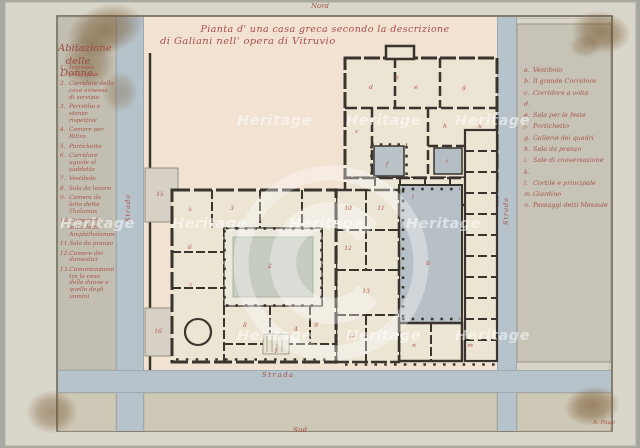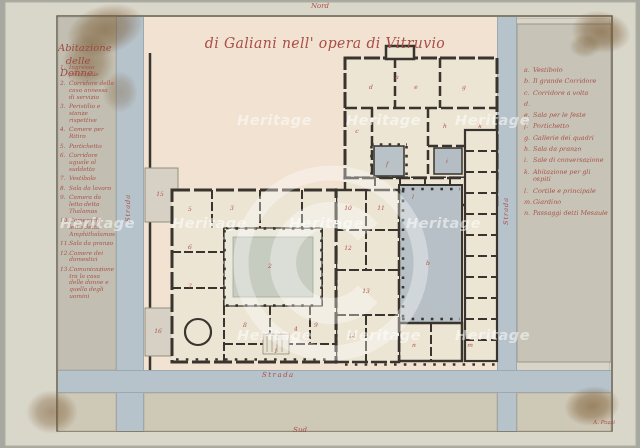--- a/index.html
+++ b/index.html
@@ -1,20 +1,20 @@
 <!DOCTYPE html>
 <html><head>
 <meta charset="utf-8">
 <style>
   html,body{margin:0;padding:0;background:#a7a9a0;font-family:"Liberation Sans",sans-serif;}
   #stage{position:relative;width:640px;height:448px;overflow:hidden;background:#a7a9a0;}
   #artsvg{position:absolute;left:0;top:0;}
   .txt{position:absolute;color:#a94f48;font-family:"DejaVu Serif",serif;font-style:italic;white-space:nowrap;}
   #title1{left:160px;top:23px;width:330px;text-align:center;font-size:9.5px;letter-spacing:.4px;}
-  #title2{left:160px;top:35px;width:330px;text-align:center;font-size:14px;letter-spacing:.4px;}
+  #title2{left:160px;top:35px;width:330px;text-align:left;font-size:10px;letter-spacing:.4px;}
   #nord{left:288px;top:2px;width:64px;text-align:center;font-size:7px;}
   #sud{left:268px;top:426px;width:64px;text-align:center;font-size:7px;}
   #sig{left:560px;top:419px;width:55px;text-align:right;font-size:5.5px;}
   .street-v{transform:rotate(-90deg);transform-origin:left top;font-size:6.5px;letter-spacing:1px;}
   #strada-left{left:124px;top:222px;}
   #strada-right{left:502px;top:225px;}
   #strada-bottom{left:262px;top:371px;font-size:7px;letter-spacing:1.5px;}
   .lhead{position:absolute;text-align:center;color:#9e4a42;font-family:"DejaVu Serif",serif;font-style:italic;}
   #lhead-l{left:58px;top:42px;width:40px;font-size:10px;line-height:1.25;}
   #lhead-r{left:517px;top:42px;width:94px;font-size:7.5px;line-height:1.25;}
@@ -178,20 +178,21 @@
     <ellipse cx="105" cy="30" rx="40" ry="25" fill="url(#stainGrad)" transform="rotate(-18 105 30)"></ellipse>
     <ellipse cx="88" cy="62" rx="26" ry="29" fill="url(#stainGrad)" opacity="0.8"></ellipse>
     <ellipse cx="120" cy="92" rx="18" ry="21" fill="url(#stainGrad)" opacity="0.55"></ellipse>
     <ellipse cx="601" cy="32" rx="30" ry="21" fill="url(#stainGrad)" transform="rotate(10 601 32)"></ellipse>
     <ellipse cx="585" cy="46" rx="16" ry="12" fill="url(#stainGrad)" opacity="0.6"></ellipse>
     <ellipse cx="592" cy="406" rx="28" ry="20" fill="url(#stainGrad)" transform="rotate(-8 592 406)"></ellipse>
     <ellipse cx="52" cy="412" rx="26" ry="22" fill="url(#stainGrad)" opacity="0.85"></ellipse>
   </g>
 </svg>
 
+<div class="txt" id="title1">Pianta d' una casa greca secondo la descrizione</div>
 <div class="txt" id="title2">di Galiani nell' opera di Vitruvio</div>
 <div class="txt" id="nord">Nord</div>
 <div class="txt" id="sud">Sud</div>
 <div class="txt" id="sig">A. Pozzi</div>
 <div class="txt street-v" id="strada-left">Strada</div>
 <div class="txt street-v" id="strada-right">Strada</div>
 <div class="txt" id="strada-bottom">Strada</div>
 
 <div class="lhead" id="lhead-l">
   <div>Abitazione delle</div>
@@ -283,21 +284,20 @@
       <div class="litem">
         <span class="ln">h.</span>
         <span class="lt">Sala da pranzo</span>
       </div>
       <div class="litem">
         <span class="ln">i.</span>
         <span class="lt">Sale di conversazione</span>
       </div>
       <div class="litem">
         <span class="ln">k.</span>
-        <span class="lt">Abitazione per gli ospiti</span>
       </div>
       <div class="litem">
         <span class="ln">l.</span>
         <span class="lt">Cortile e principale</span>
       </div>
       <div class="litem">
         <span class="ln">m.</span>
         <span class="lt">Giardino</span>
       </div>
       <div class="litem">

